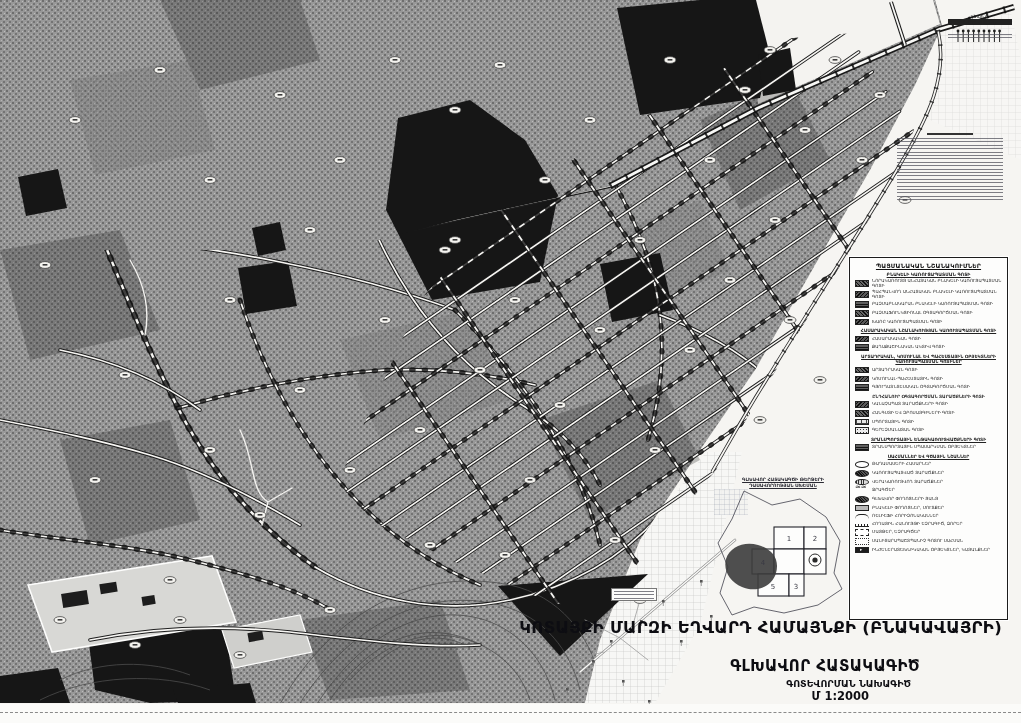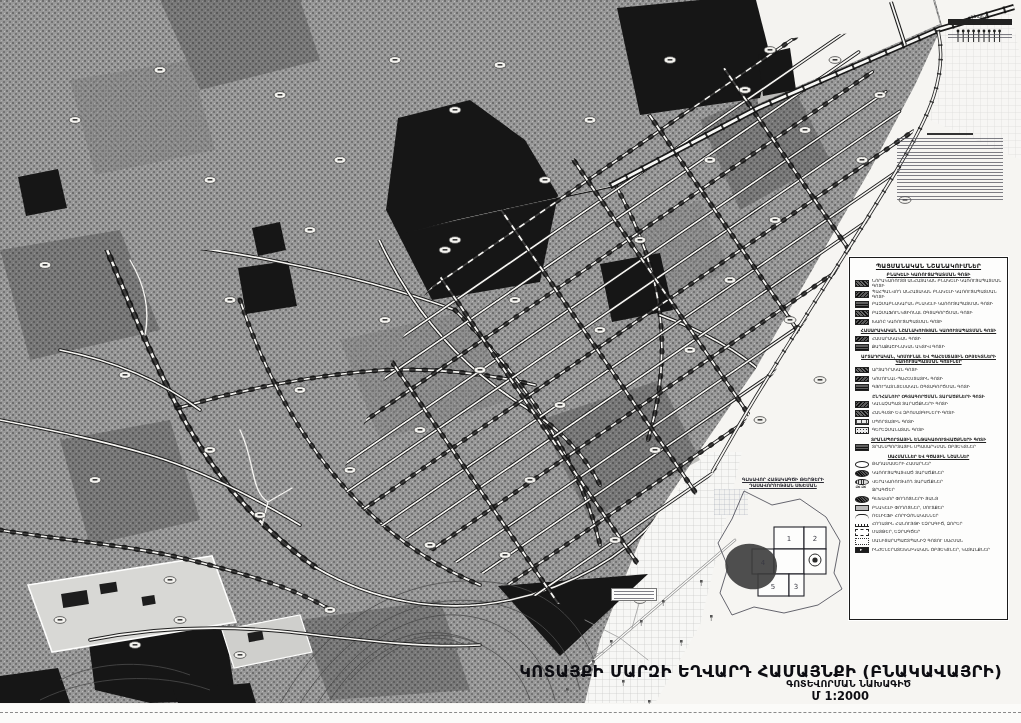--- a/index.html
+++ b/index.html
@@ -60,21 +60,21 @@
 
   
   #corner{position:absolute;left:948px;top:14px;width:64px;text-align:center;color:#111;}
   #corner .c1{font-size:4.5px;}
   #corner .c2{font-size:5.5px;font-weight:bold;background:#222;color:#222;letter-spacing:.5px;}
   #corner .c3{font-size:4.2px;margin-top:9px;color:#333;font-weight:bold;}
 
   
   .tline{position:absolute;color:#0d0d12;font-weight:bold;white-space:nowrap;
          font-family:"DejaVu Sans",sans-serif;}
-  #t1{right:19px;top:662px;font-size:16.5px;letter-spacing:.3px;}
+  #t1{right:19px;top:618px;font-size:16.5px;letter-spacing:.3px;}
   #t2{right:101px;top:657px;font-size:15px;letter-spacing:.4px;}
   #t3{right:110px;top:678px;font-size:9.5px;}
   #t4{right:152px;top:689px;font-size:11.5px;}
 
   #frame-bottom{position:absolute;left:0;right:0;top:712px;border-top:1px dashed #8a8a8a;}
 </style>
 </head>
 <body>
 
 <div id="page">
@@ -621,17 +621,18 @@
         <text x="59" y="100">5</text>
       </g>
     </svg>
   </div>
 
   <div id="smalllabel">
     <div class="textlines" style="height:8px"></div>
   </div>
 
   <div class="tline" id="t1">ԿՈՏԱՅՔԻ ՄԱՐԶԻ ԵՂՎԱՐԴ ՀԱՄԱՅՆՔԻ (ԲՆԱԿԱՎԱՅՐԻ)</div>
+  <div class="tline" id="t2">ԳԼԽԱՎՈՐ ՀԱՏԱԿԱԳԻԾ</div>
   <div class="tline" id="t3">ԳՈՏԵՎՈՐՄԱՆ ՆԱԽԱԳԻԾ</div>
   <div class="tline" id="t4">Մ 1:2000</div>
 
   <div id="frame-bottom"></div>
 </div>
 
 </body></html>

